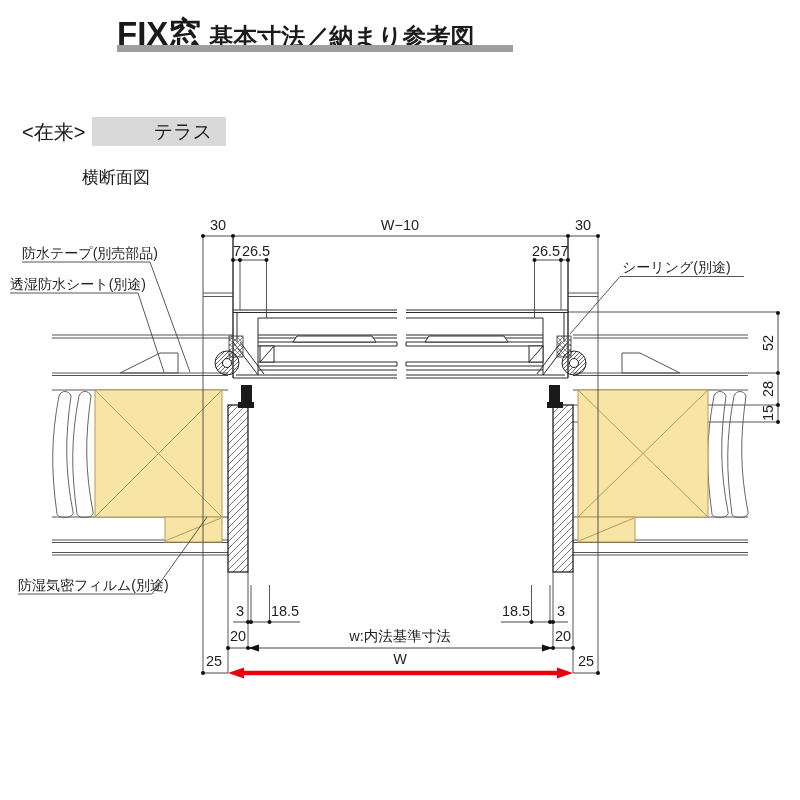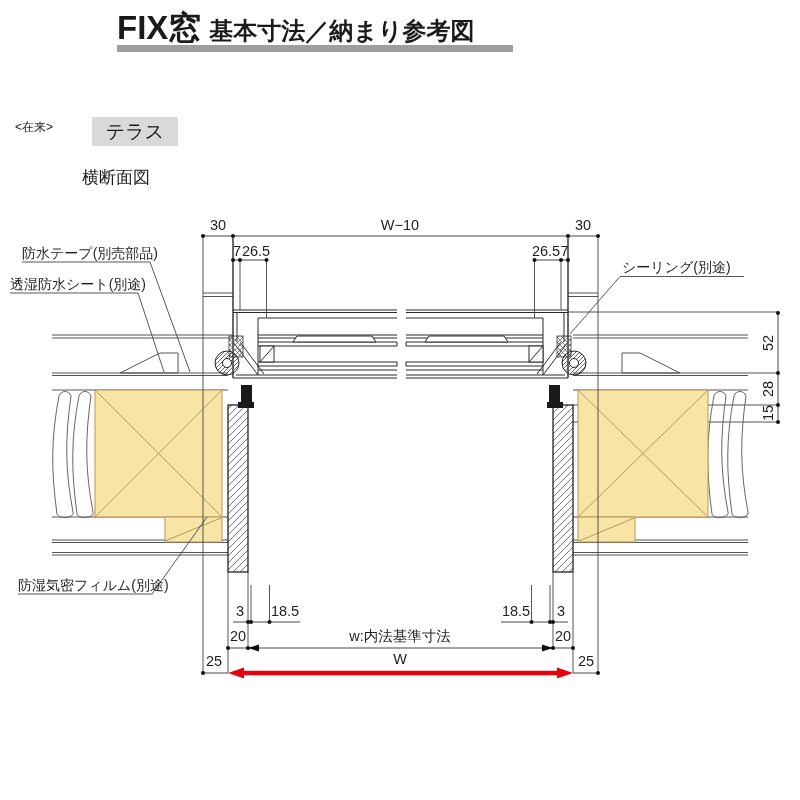--- a/index.html
+++ b/index.html
@@ -1,42 +1,42 @@
 <!DOCTYPE html>
 <html><head>
 <meta charset="utf-8">
 <style>
   html,body{margin:0;padding:0;background:#fff;}
   .page{position:relative;width:800px;height:800px;background:#ffffff;overflow:hidden;
         font-family:"Liberation Sans","DejaVu Sans",sans-serif;color:#1a1a1a;}
-  .hdr{position:absolute;left:117px;top:6px;white-space:nowrap;}
+  .hdr{position:absolute;left:117px;top:12px;white-space:nowrap;}
   .hdr .t1{font-size:33px;font-weight:bold;letter-spacing:0px;}
   .hdr .t2{font-size:24px;font-weight:bold;margin-left:8px;}
   .hdr-bar{position:absolute;left:117px;top:45px;width:396px;height:7px;}
-  .tag-zairai{position:absolute;left:15px;top:119px;font-size:12px;}
+  .tag-zairai{position:absolute;left:22px;top:119px;font-size:20px;}
   .tag-chip{position:absolute;left:92px;top:117px;width:86px;height:29px;
             display:flex;align-items:center;justify-content:center;font-size:19px;}
   .view-label{position:absolute;left:38px;top:166px;font-size:17px;margin-left:44px;}
   svg{position:absolute;left:0;top:0;}
   text{font-family:"Liberation Sans","DejaVu Sans",sans-serif;fill:#1f1f1f;}
   .dim{font-size:14.5px;}
   .lbl{font-size:14px;}
 </style>
 </head>
 <body>
 
 <div class="page">
 
   <div class="hdr">
     <span class="t1">FIX窓</span><span class="t2">基本寸法／納まり参考図</span>
   </div>
   <div class="hdr-bar" style="background: rgb(158, 158, 158);"></div>
 
   <div class="tag-zairai">&lt;在来&gt;</div>
-  <div class="tag-chip" style="background: rgb(217, 217, 217);">テラス</div>
+  <div class="tag-chip" style="background: rgb(217, 217, 217); padding-left: 48px;">テラス</div>
   <div class="view-label">横断面図</div>
 
   <svg width="800" height="800" viewBox="0 0 800 800">
     <defs>
       <pattern id="hatch" width="7" height="7" patternUnits="userSpaceOnUse">
         <path d="M0,7 L7,0" stroke="#555" stroke-width="0.8"></path>
       </pattern>
       <pattern id="xhatch" width="5" height="5" patternUnits="userSpaceOnUse">
         <path d="M0,5 L5,0 M0,0 L5,5" stroke="#555" stroke-width="0.7"></path>
       </pattern>

